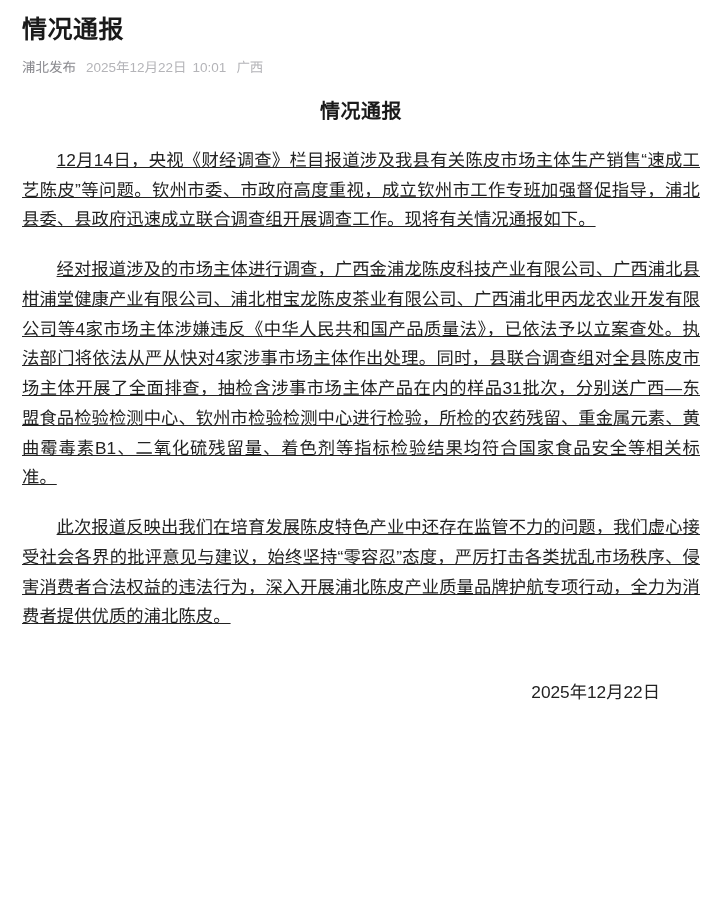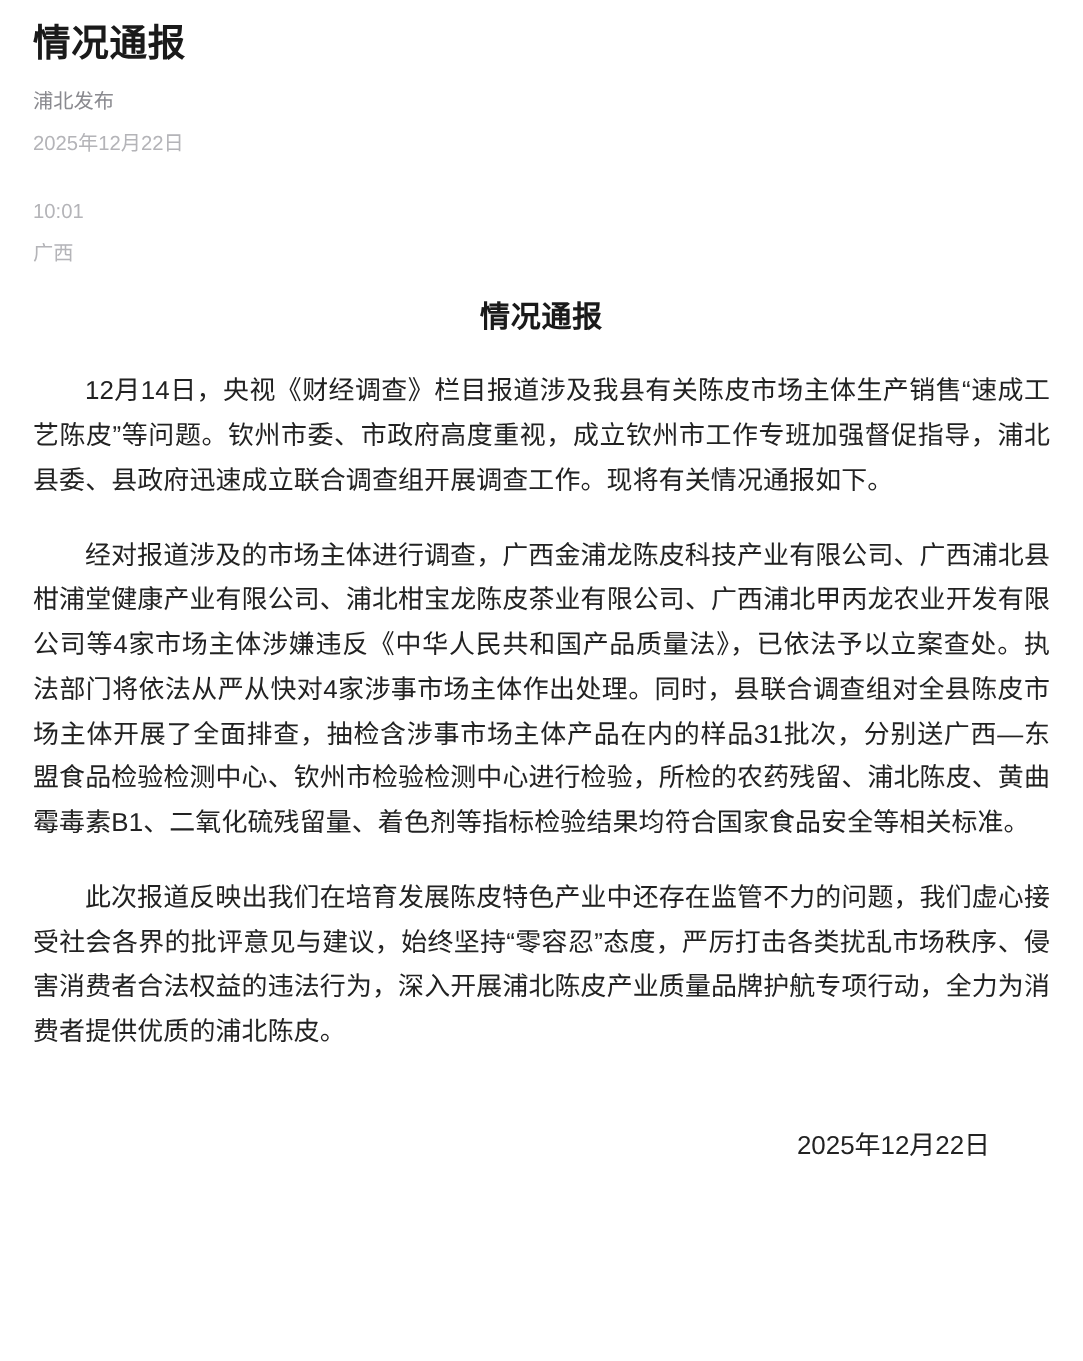--- a/index.html
+++ b/index.html
@@ -36,31 +36,30 @@
     margin: 0;
   }
   .header-meta {
     margin-top: 14px;
     font-size: 13.5px;
     line-height: 1.3;
     display: flex;
     align-items: baseline;
     gap: 10px;
     white-space: nowrap;
-    flex-direction: column;
   }
   .meta-source {
     color: #8a8a8f;
   }
   .meta-date,
   .meta-time,
   .meta-location {
     color: #b4b4b8;
   }
-  .meta-time { margin-left: -4px; margin-top: 18px; }
+  .meta-time { margin-left: -4px; }
 
   
   .article {
     padding: 18px 22px 0 22px;
   }
   .article-title {
     text-align: center;
     font-size: 20px;
     font-weight: bold;
     color: #1a1a1a;
@@ -69,20 +68,21 @@
   }
   .article-body p {
     margin: 0 0 20px 0;
     font-size: 17.3px;
     line-height: 1.72;
     color: #222222;
     text-align: justify;
     text-justify: inter-ideograph;
     text-indent: 2em;
     letter-spacing: 0.1px;
+    text-decoration: underline;
   }
   .article-body p:last-child {
     margin-bottom: 16px;
   }
 
   
   .signature {
     margin-top: 46px;
     text-align: right;
     padding-right: 22px;
@@ -110,21 +110,21 @@
       <span class="meta-time">10:01</span>
       <span class="meta-location">广西</span>
     </div>
   </div>
 
   <div class="article">
     <h2 class="article-title">情况通报</h2>
 
     <div class="article-body">
       <p>12月14日，央视《财经调查》栏目报道涉及我县有关陈皮市场主体生产销售“速成工艺陈皮”等问题。钦州市委、市政府高度重视，成立钦州市工作专班加强督促指导，浦北县委、县政府迅速成立联合调查组开展调查工作。现将有关情况通报如下。</p>
-      <p>经对报道涉及的市场主体进行调查，广西金浦龙陈皮科技产业有限公司、广西浦北县柑浦堂健康产业有限公司、浦北柑宝龙陈皮茶业有限公司、广西浦北甲丙龙农业开发有限公司等4家市场主体涉嫌违反《中华人民共和国产品质量法》，已依法予以立案查处。执法部门将依法从严从快对4家涉事市场主体作出处理。同时，县联合调查组对全县陈皮市场主体开展了全面排查，抽检含涉事市场主体产品在内的样品31批次，分别送广西—东盟食品检验检测中心、钦州市检验检测中心进行检验，所检的农药残留、浦北陈皮、黄曲霉毒素B1、二氧化硫残留量、着色剂等指标检验结果均符合国家食品安全等相关标准。</p>
+      <p>经对报道涉及的市场主体进行调查，广西金浦龙陈皮科技产业有限公司、广西浦北县柑浦堂健康产业有限公司、浦北柑宝龙陈皮茶业有限公司、广西浦北甲丙龙农业开发有限公司等4家市场主体涉嫌违反《中华人民共和国产品质量法》，已依法予以立案查处。执法部门将依法从严从快对4家涉事市场主体作出处理。同时，县联合调查组对全县陈皮市场主体开展了全面排查，抽检含涉事市场主体产品在内的样品31批次，分别送广西—东盟食品检验检测中心、钦州市检验检测中心进行检验，所检的农药残留、重金属元素、黄曲霉毒素B1、二氧化硫残留量、着色剂等指标检验结果均符合国家食品安全等相关标准。</p>
       <p>此次报道反映出我们在培育发展陈皮特色产业中还存在监管不力的问题，我们虚心接受社会各界的批评意见与建议，始终坚持“零容忍”态度，严厉打击各类扰乱市场秩序、侵害消费者合法权益的违法行为，深入开展浦北陈皮产业质量品牌护航专项行动，全力为消费者提供优质的浦北陈皮。</p>
     </div>
 
     <div class="signature">
       <div class="signature-date">2025年12月22日</div>
     </div>
   </div>
 
 </div>
 

